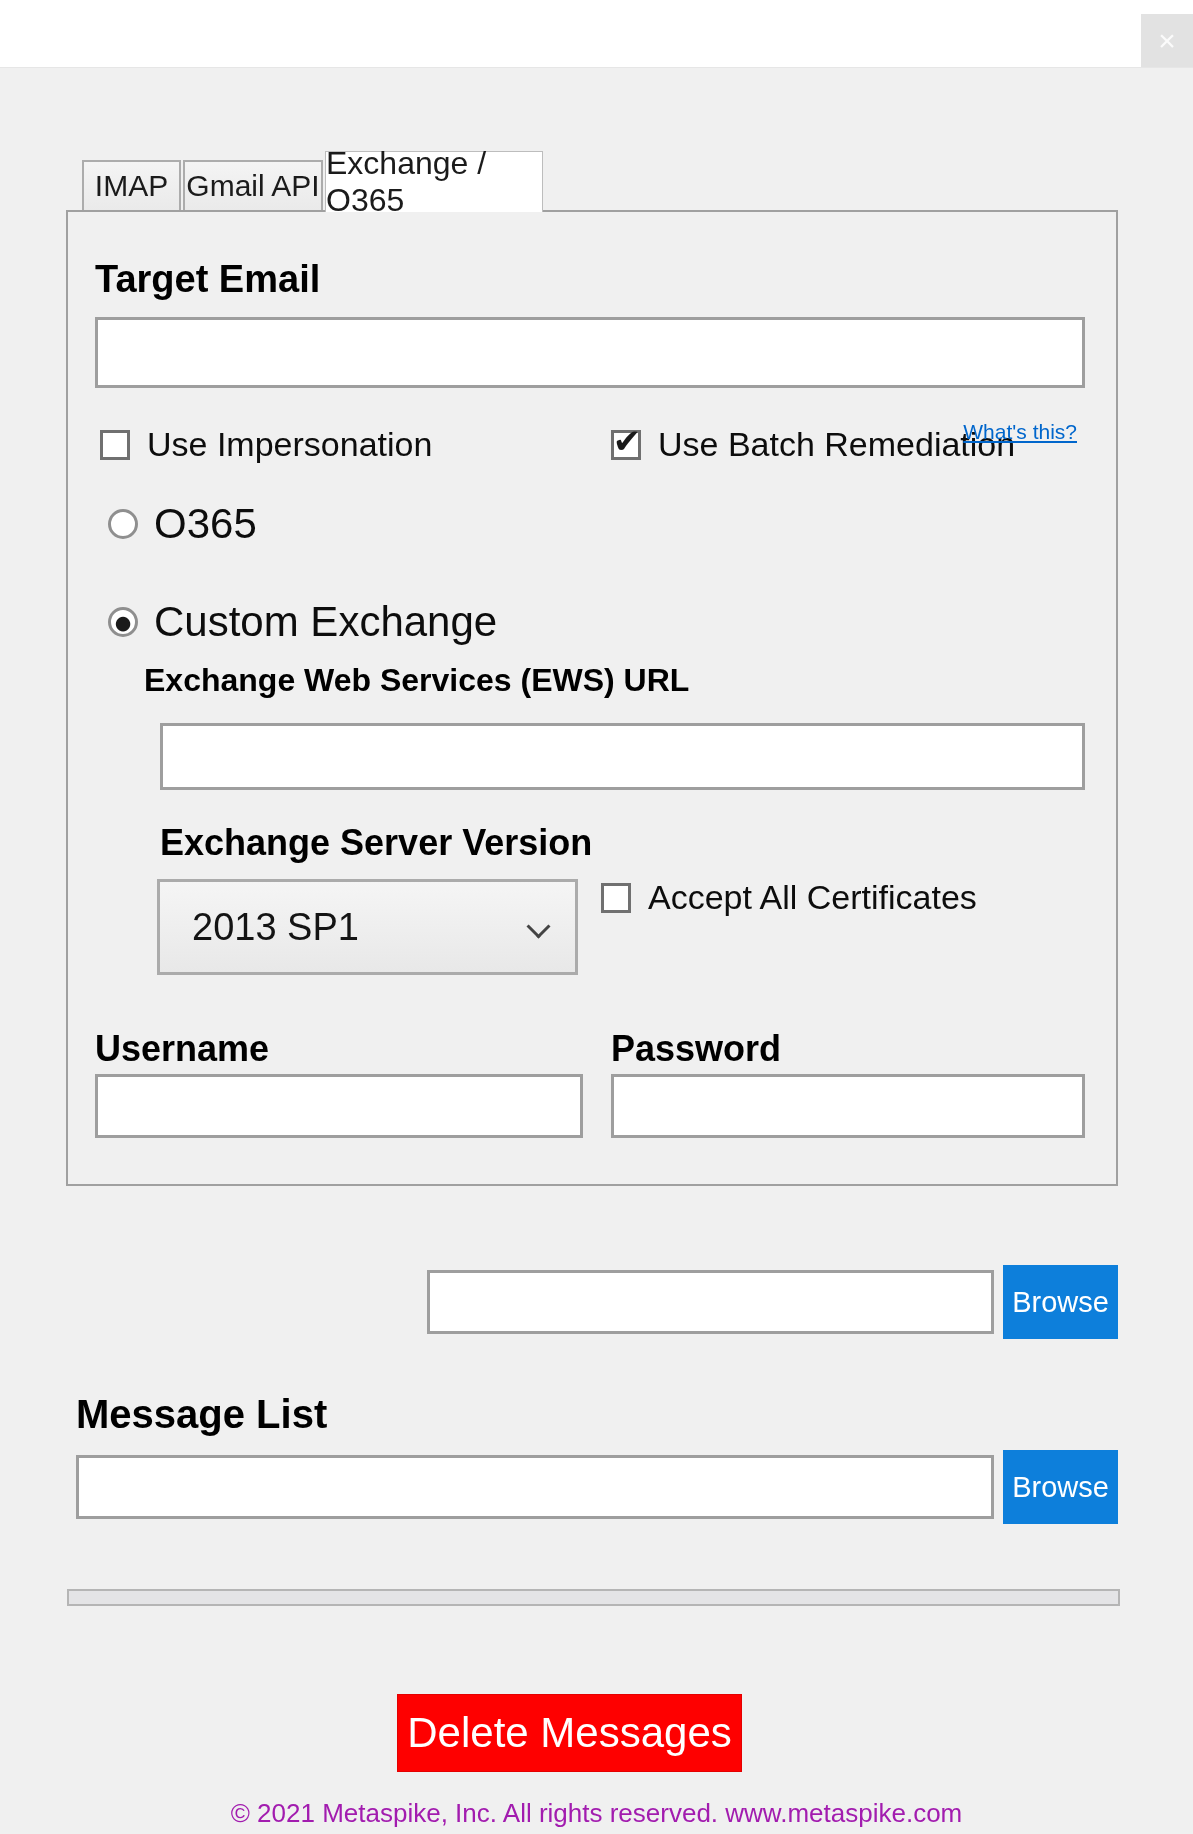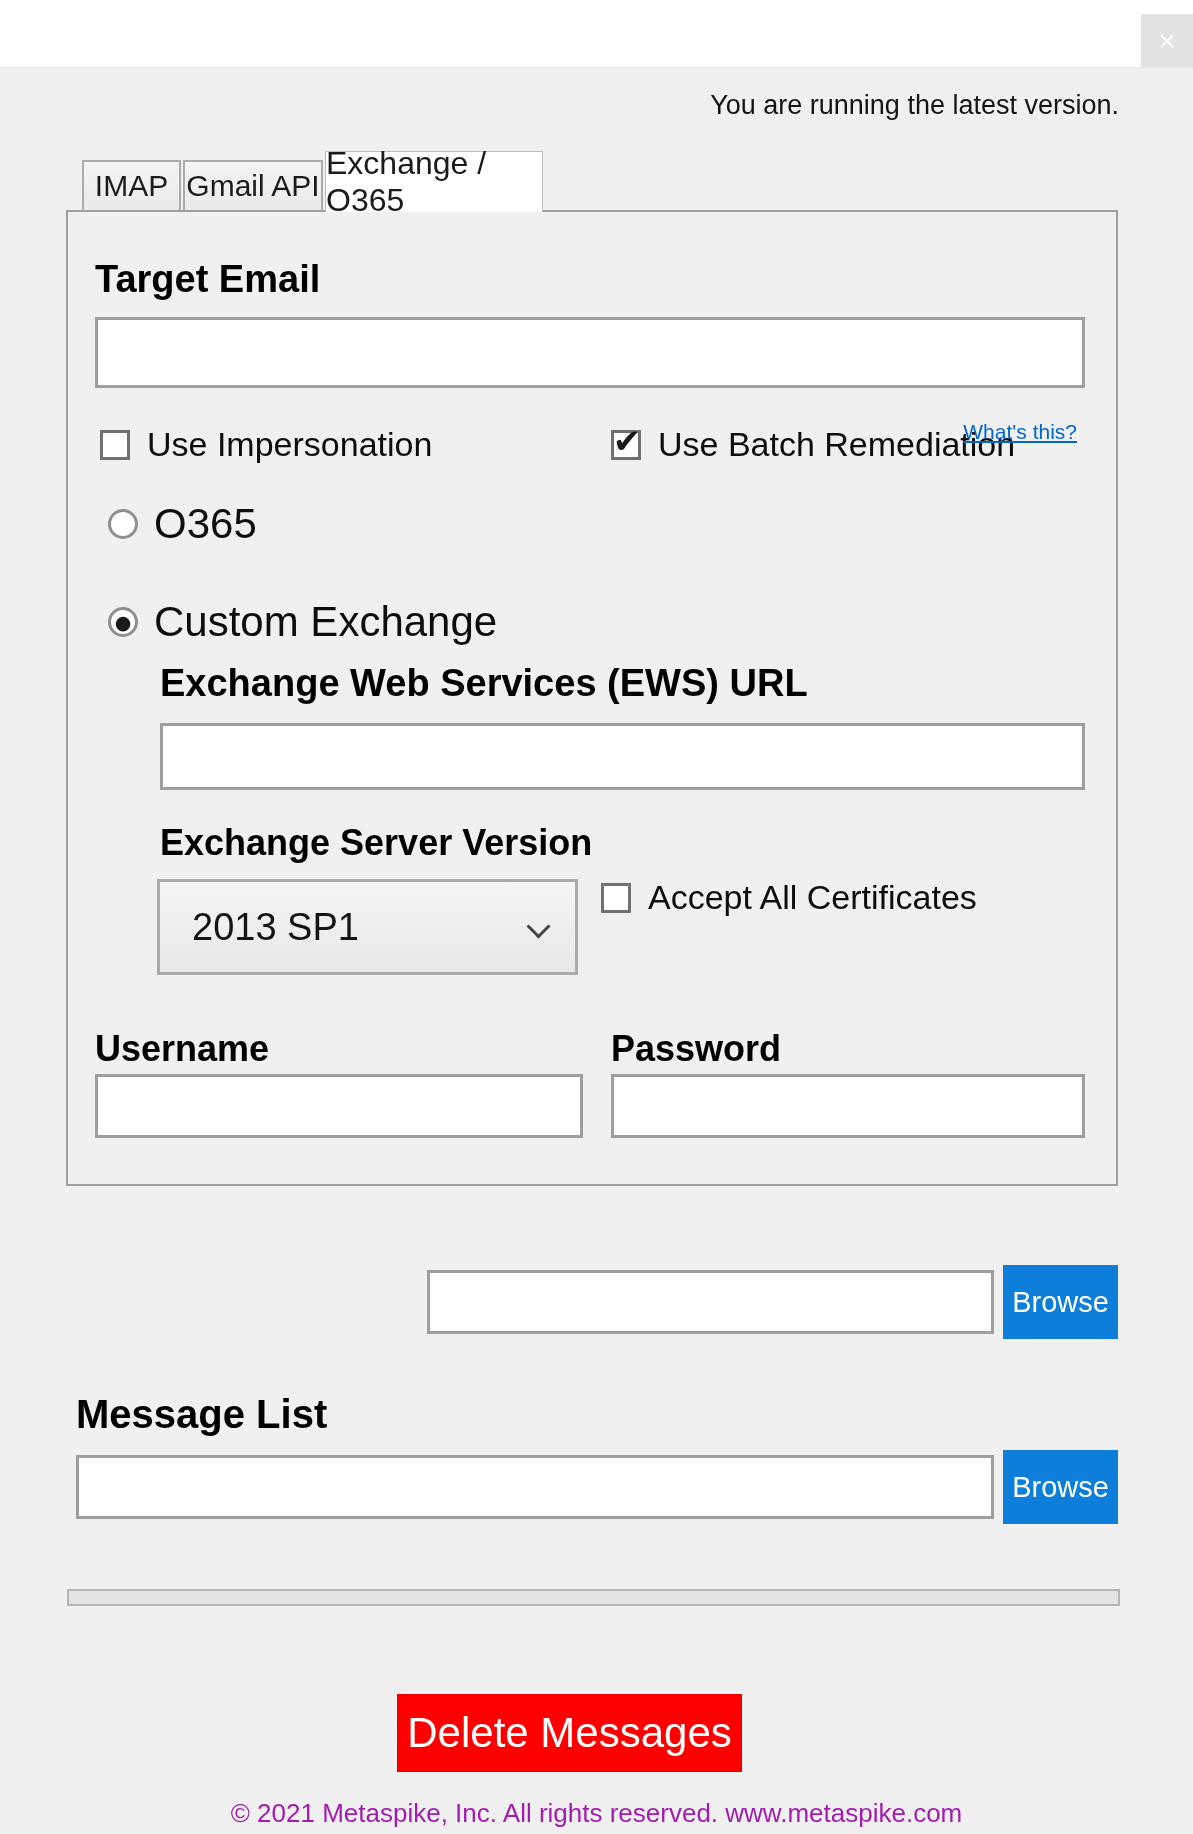--- a/index.html
+++ b/index.html
@@ -54,21 +54,21 @@
   }
 
   
   .panel {
     position:absolute; left:66px; top:210px; width:1052px; height:976px;
     border:2px solid #a0a0a0; background:transparent; z-index:1;
   }
 
   .section-label { position:absolute; font-weight:bold; color:#000; }
   .lbl-target   { left:95px;  top:258px; font-size:38px; }
-  .lbl-ews      { left:160px; top:662px; font-size:38px; }
+  .lbl-ews      { left:144px; top:662px; font-size:32px; }
   .lbl-esv      { left:160px; top:822px; font-size:36px; }
   .lbl-username { left:95px;  top:1028px; font-size:36px; }
   .lbl-password { left:611px; top:1028px; font-size:36px; }
   .lbl-log      { left:76px;  top:1283px; font-size:40px; }
   .lbl-msg      { left:76px;  top:1392px; font-size:40px; }
 
   .textbox {
     position:absolute; background:#ffffff; border:3px solid #9e9e9e;
     font-size:30px; color:#111; padding:0 12px; outline:none;
   }
@@ -161,21 +161,20 @@
 <body>
 
 <div class="app">
 
   <div class="titlebar">
     <div class="close-btn">
       <span>×</span>
     </div>
   </div>
 
-  <div class="version-msg">You are running the latest version.</div>
 
   <div class="tab tab-inactive tab-imap">
     <span>IMAP</span>
   </div>
   <div class="tab tab-inactive tab-gmail">
     <span>Gmail API</span>
   </div>
   <div class="tab tab-active">
     <span>Exchange / O365</span>
   </div>

